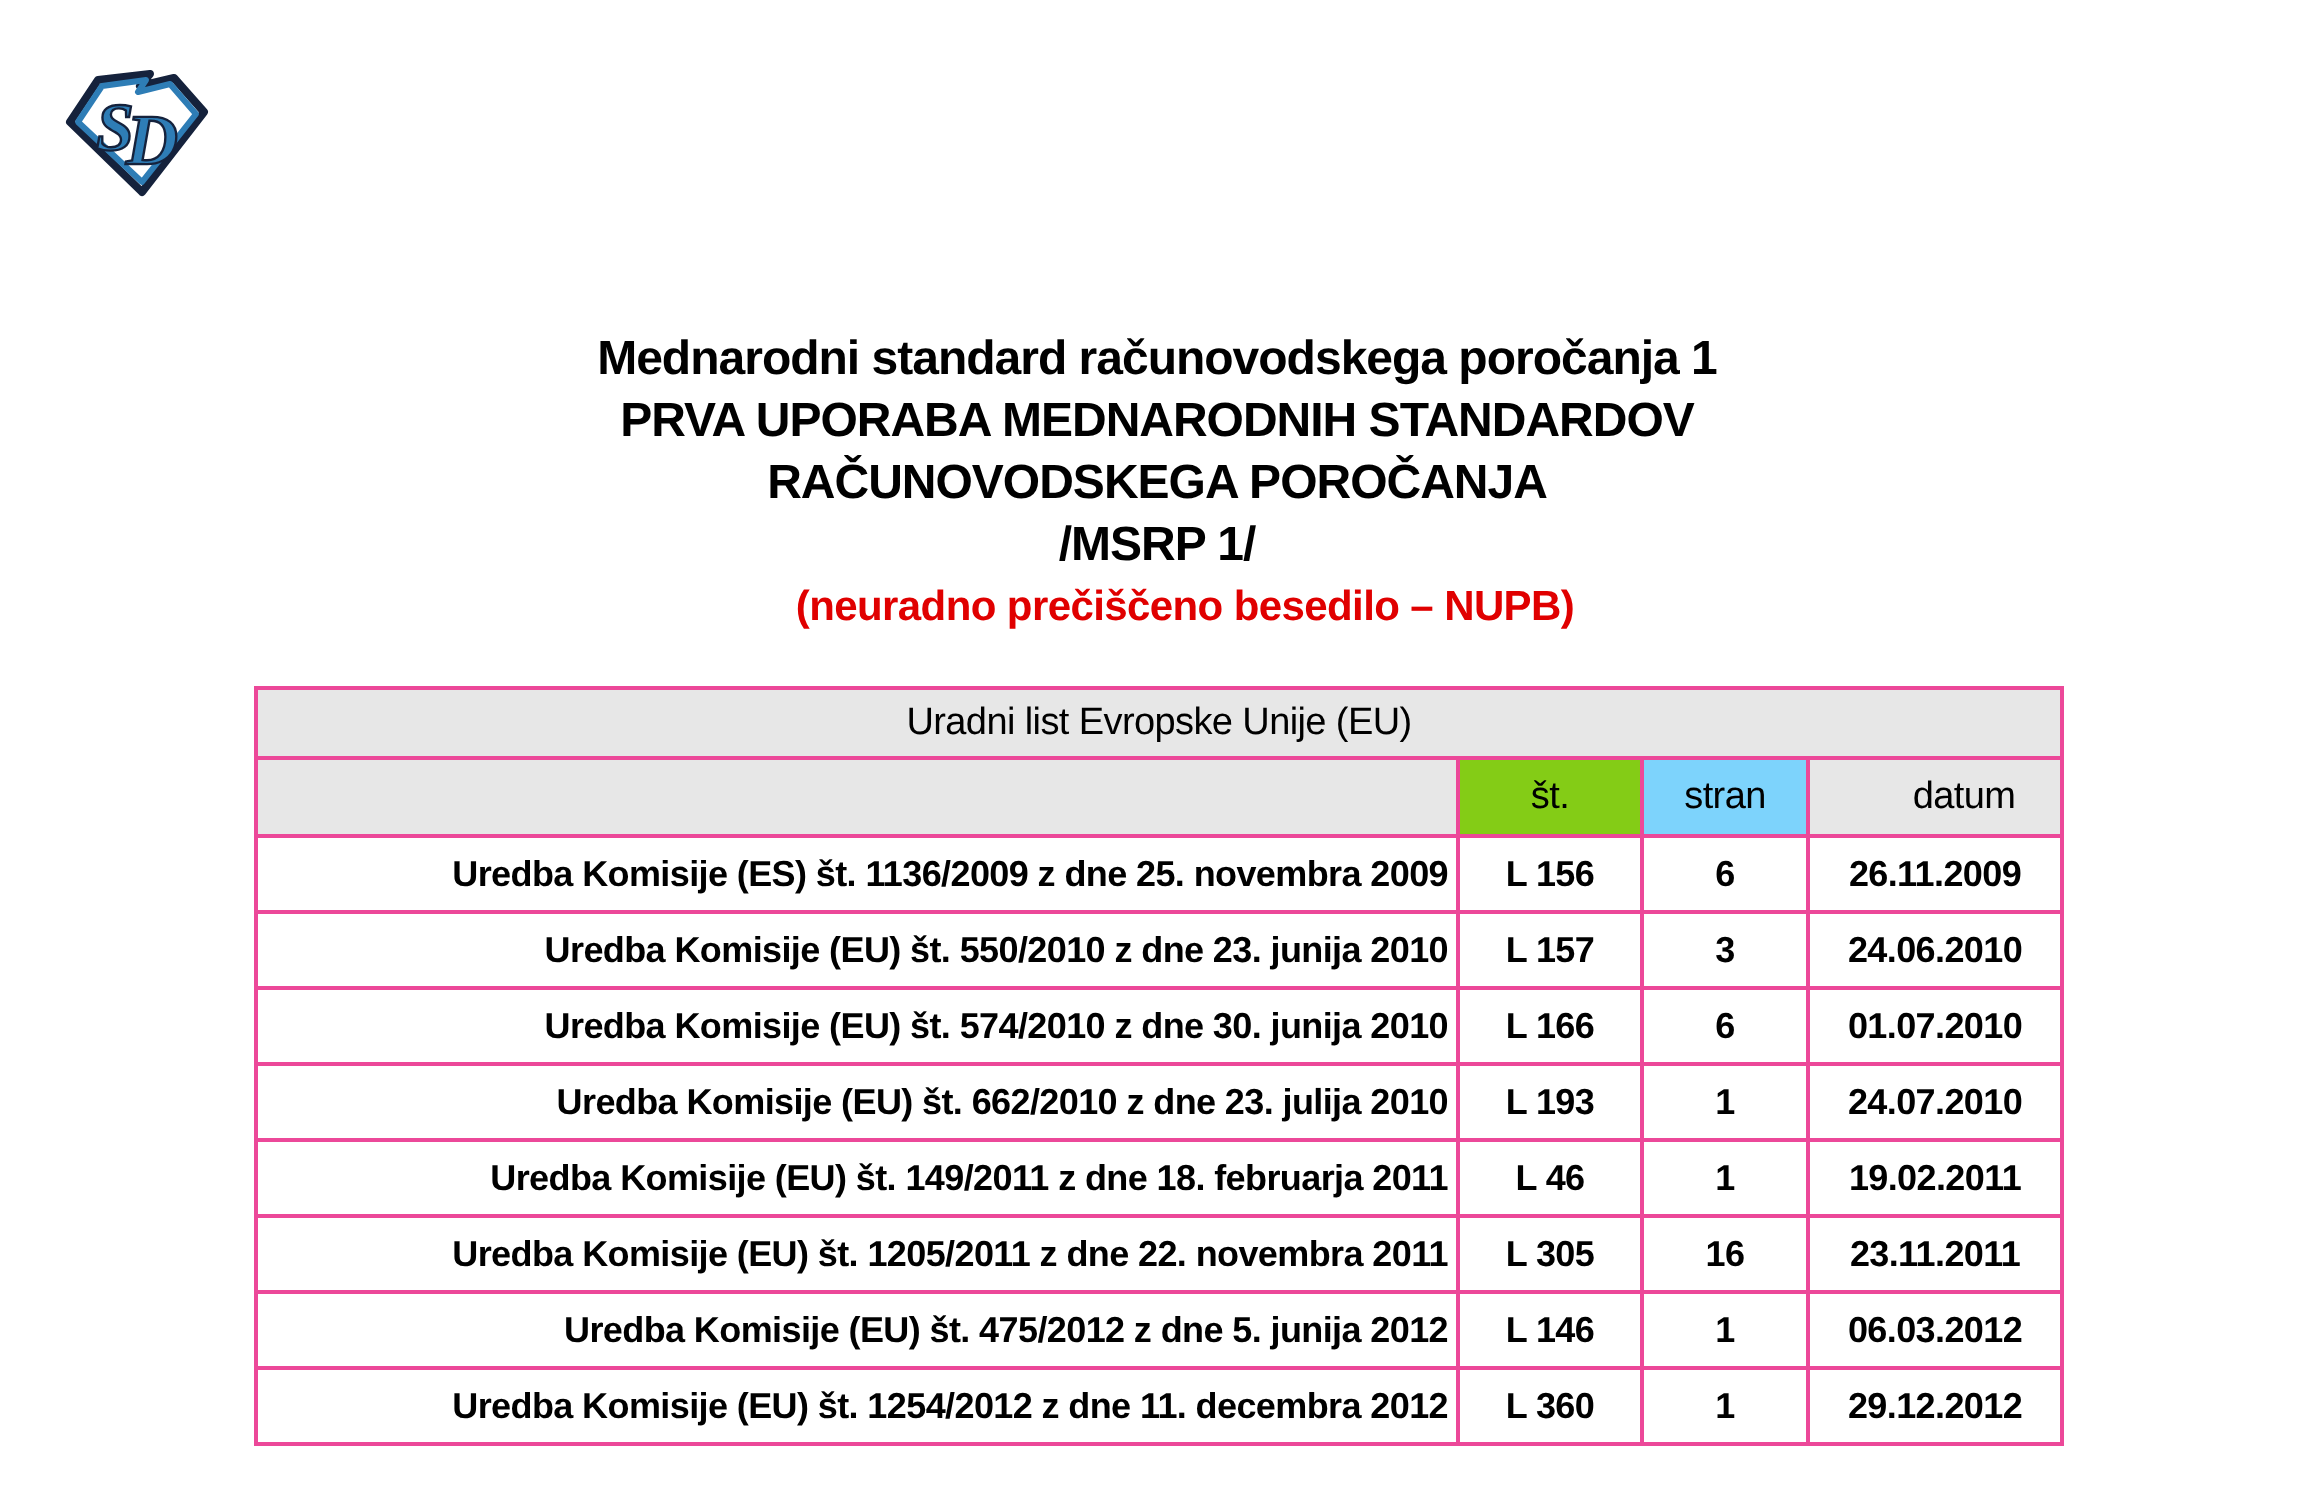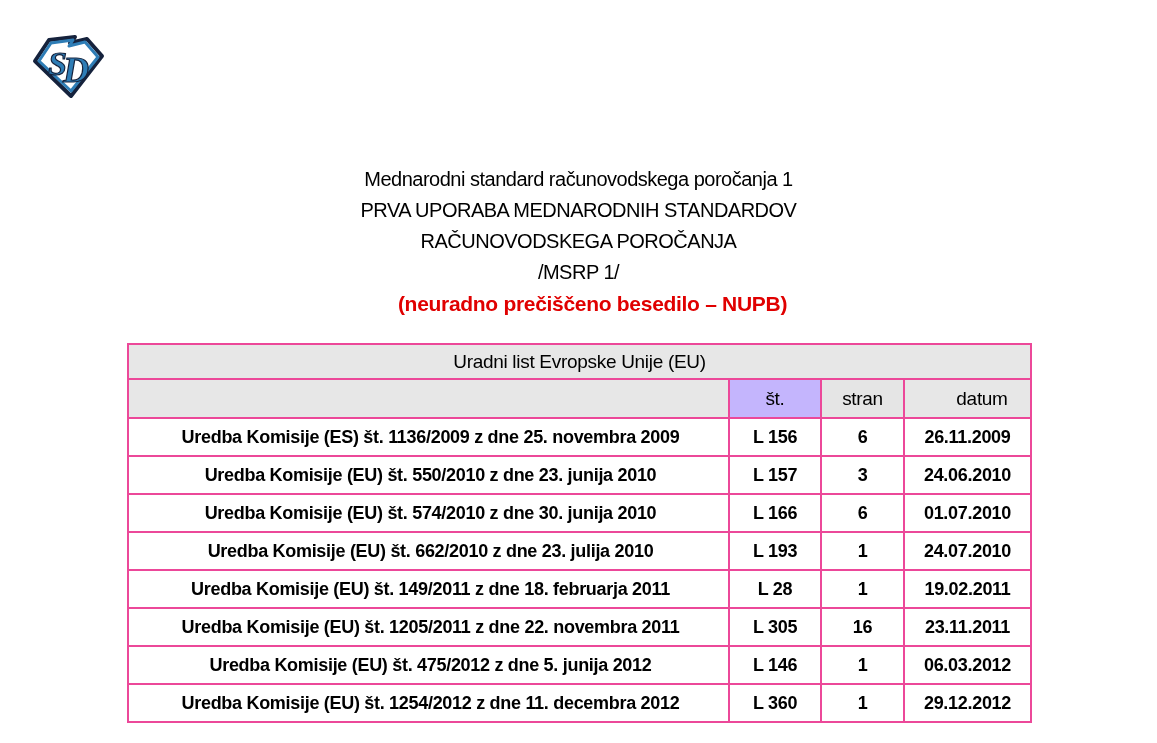--- a/index.html
+++ b/index.html
@@ -27,22 +27,22 @@
 
   
   .title-block {
     position: absolute;
     top: 164px;
     left: 0;
     width: 100%;
     text-align: center;
   }
   .title-line {
-    font-size: 20px;
-    font-weight: normal;
+    font-size: 24px;
+    font-weight: bold;
     line-height: 31px;
     letter-spacing: -0.5px;
     white-space: nowrap;
   }
   .subtitle-line {
     font-size: 21px;
     font-weight: bold;
     line-height: 31px;
     letter-spacing: -0.3px;
     white-space: nowrap;
@@ -78,21 +78,21 @@
     height: 35px;
     text-align: center;
     font-size: 19px;
     font-weight: normal;
   }
   tr.data-row td {
     height: 34px;
     font-weight: bold;
   }
   tr.data-row td.name-cell {
-    text-align: center;
+    text-align: right;
     padding-left: 8px;
     padding-right: 4px;
   }
   tr.data-row td.num-cell {
     text-align: center;
   }
 </style>
 </head>
 <body>
 
@@ -124,22 +124,22 @@
       <col style="width:92px">
       <col style="width:83px">
       <col style="width:127px">
     </colgroup>
     <tbody>
       <tr class="caption-row">
         <td colspan="4" class="hdr-bg" style="background: rgb(231, 231, 231);">Uradni list Evropske Unije (EU)</td>
       </tr>
       <tr class="cols-row">
         <td class="hdr-bg" style="background: rgb(231, 231, 231);"></td>
-        <td class="hdr-bg" style="background: #c4b5fd; margin-top: 16px;">št.</td>
-        <td class="hdr-bg" style="background: #e5e5e5;">stran</td>
+        <td class="hdr-bg" style="background: #84cc16; margin-top: 16px;">št.</td>
+        <td class="hdr-bg" style="background: #7dd3fc;">stran</td>
         <td class="hdr-bg" style="background: rgb(231, 231, 231); padding-left: 30px;">datum</td>
       </tr>
 
     <tr class="data-row">
         <td class="name-cell">Uredba Komisije (ES) št. 1136/2009 z dne 25. novembra 2009</td>
         <td class="num-cell">L 156</td>
         <td class="num-cell">6</td>
         <td class="num-cell">26.11.2009</td>
       </tr>
         <tr class="data-row">
@@ -155,21 +155,21 @@
         <td class="num-cell">01.07.2010</td>
       </tr>
         <tr class="data-row">
         <td class="name-cell">Uredba Komisije (EU) št. 662/2010 z dne 23. julija 2010</td>
         <td class="num-cell">L 193</td>
         <td class="num-cell">1</td>
         <td class="num-cell">24.07.2010</td>
       </tr>
         <tr class="data-row">
         <td class="name-cell">Uredba Komisije (EU) št. 149/2011 z dne 18. februarja 2011</td>
-        <td class="num-cell">L 28</td>
+        <td class="num-cell">L 46</td>
         <td class="num-cell">1</td>
         <td class="num-cell">19.02.2011</td>
       </tr>
         <tr class="data-row">
         <td class="name-cell">Uredba Komisije (EU) št. 1205/2011 z dne 22. novembra 2011</td>
         <td class="num-cell">L 305</td>
         <td class="num-cell">16</td>
         <td class="num-cell">23.11.2011</td>
       </tr>
         <tr class="data-row">

